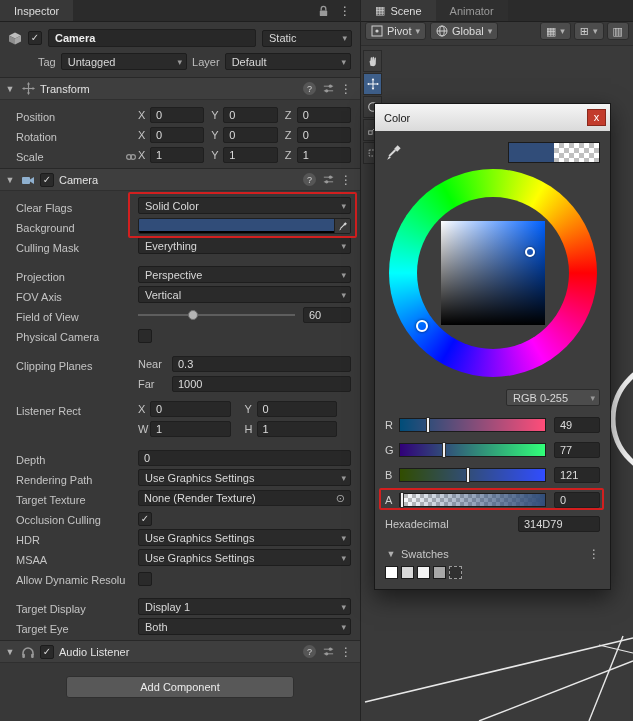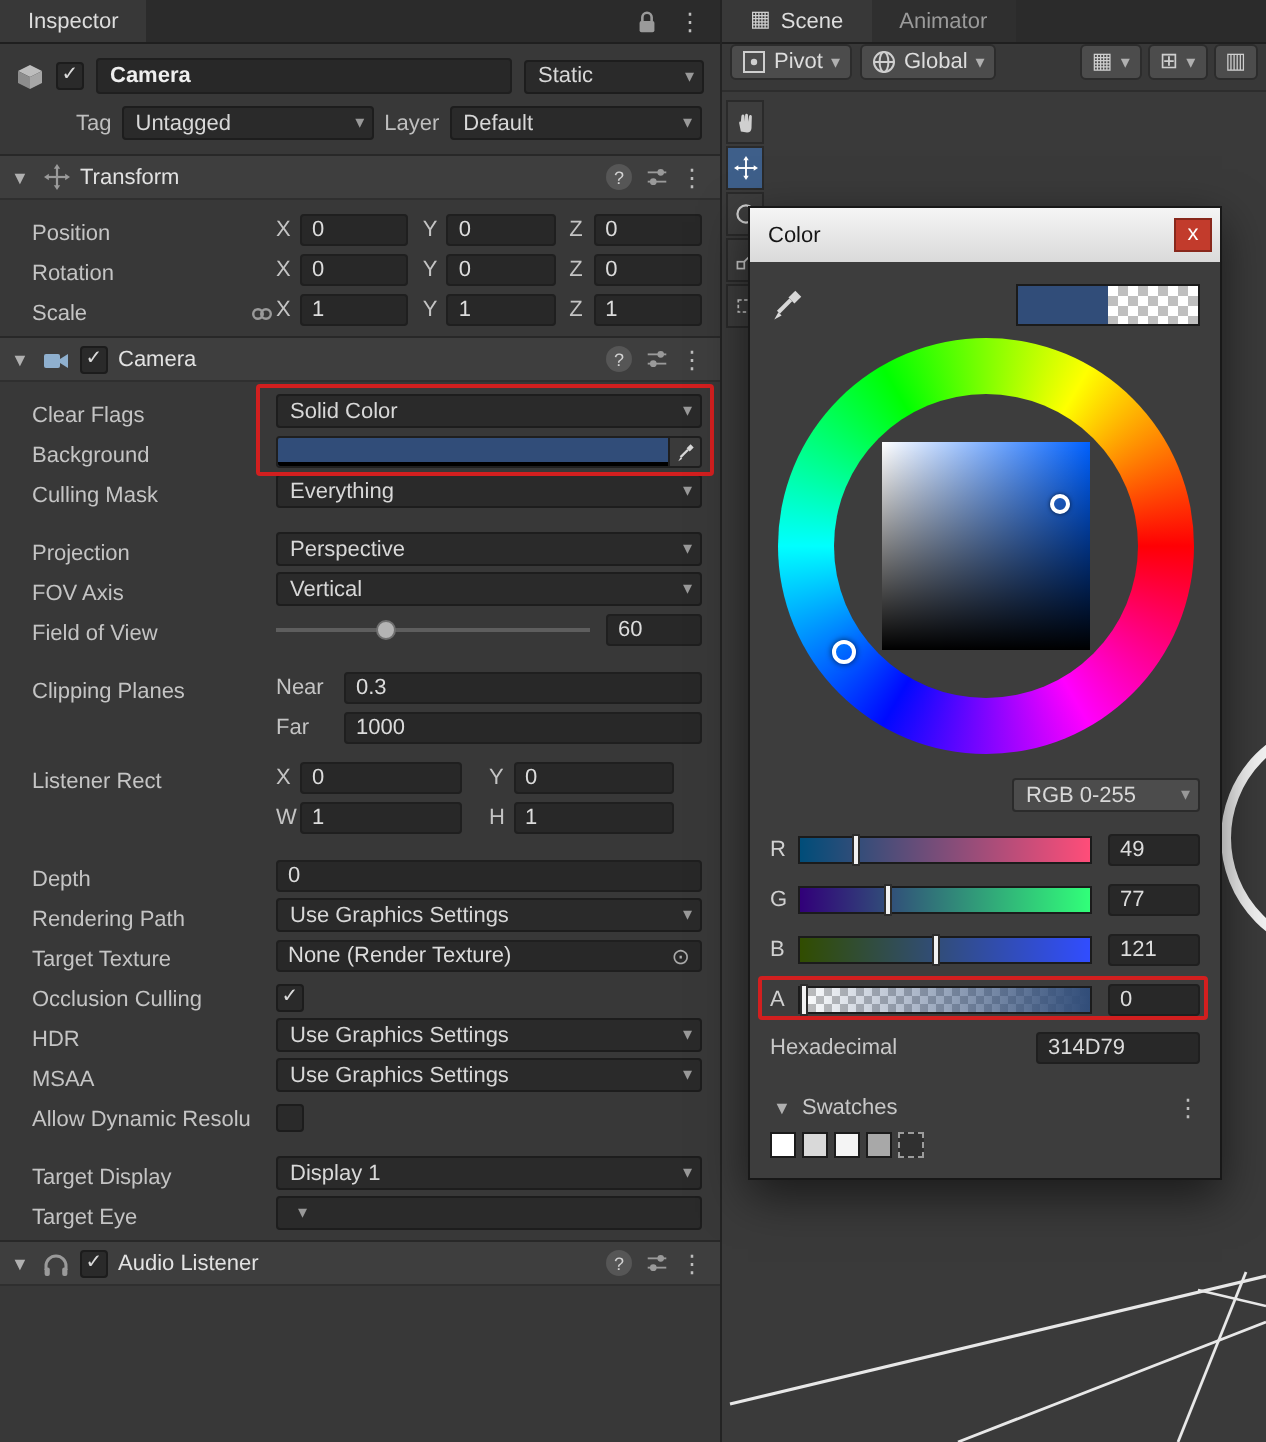--- a/index.html
+++ b/index.html
@@ -358,20 +358,26 @@
         <div class="ctrl">
           <div class="slider">
             <div class="track"></div>
             <div class="knob" style="left:32%"></div>
           </div>
           <div class="field fovval">
               <span>60</span>
             </div>
         </div>
       </div>
+      <div class="irow">
+        <span class="ilabel">Physical Camera</span>
+        <div class="ctrl">
+            <span class="cb"></span>
+          </div>
+      </div>
       <div class="gap8"></div>
       <div class="irow">
         <span class="ilabel">Clipping Planes</span>
         <div class="ctrl">
             <span class="sublbl">Near</span>
             <div class="field f1">
               <span>0.3</span>
             </div>
           </div>
       </div>
@@ -485,20 +491,21 @@
             <div class="dd f1">
               <span class="txt">Display 1</span>
               <span class="caret">▾</span>
             </div>
           </div>
       </div>
       <div class="irow">
         <span class="ilabel">Target Eye</span>
         <div class="ctrl">
             <div class="dd f1">
+              <span class="txt">Both</span>
               <span class="caret">▾</span>
             </div>
           </div>
       </div>
     </div>
 
     <div class="chead">
       <span class="fold">▼</span>
       <span class="hicon">
         <svg width="14" height="14" viewBox="0 0 14 14">
@@ -517,20 +524,25 @@
         <svg width="13" height="13" viewBox="0 0 14 14" stroke="#9a9a9a">
             <line x1="2" y1="4.5" x2="12" y2="4.5"></line>
             <line x1="2" y1="9.5" x2="12" y2="9.5"></line>
             <circle cx="9" cy="4.5" r="1.8" fill="#9a9a9a" stroke="none"></circle>
             <circle cx="5" cy="9.5" r="1.8" fill="#9a9a9a" stroke="none"></circle>
           </svg>
       </span>
       <span class="dots">⋮</span>
     </div>
 
+    <div class="addwrap">
+      <div class="addbtn">
+        <span>Add Component</span>
+      </div>
+    </div>
   </section>
 
   <section class="scene">
     <div class="sbar">
       <div class="tab">
         <span class="glyph">▦</span>
         <span>Scene</span>
       </div>
       <div class="tab inactive">
         <span>Animator</span>

